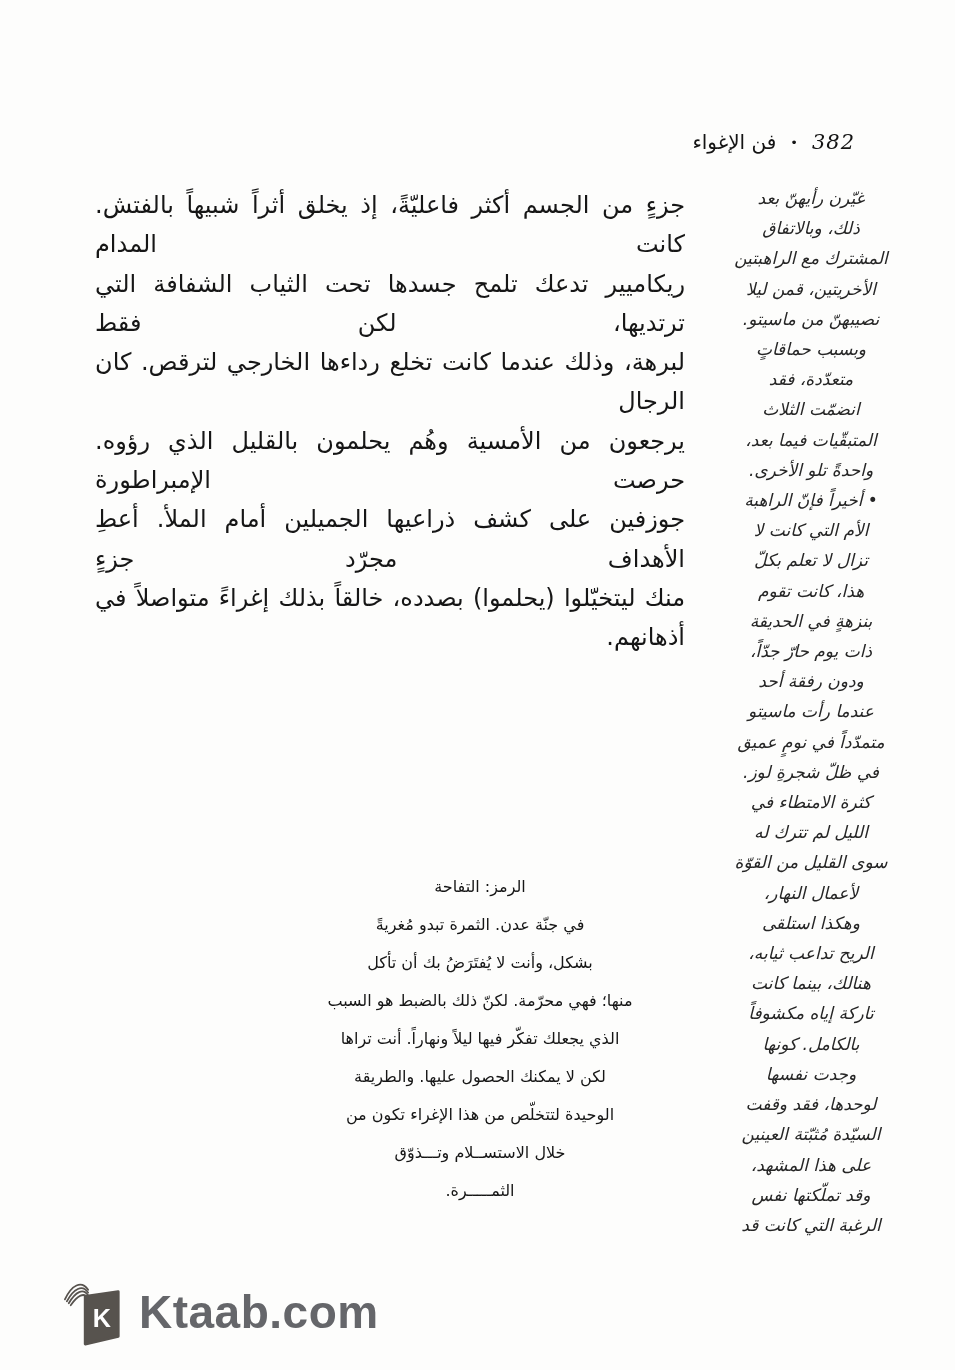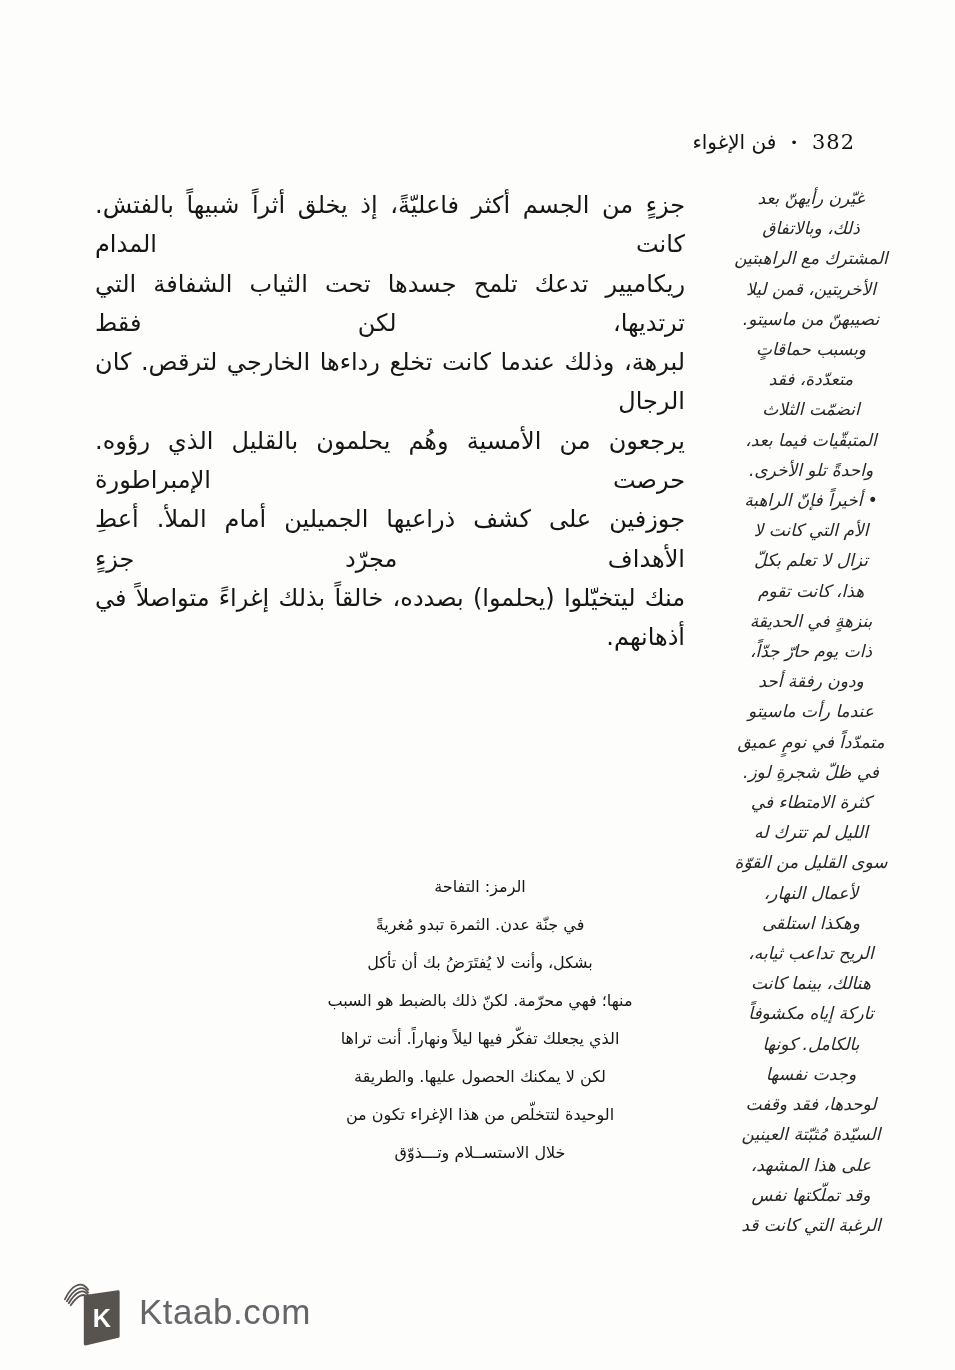--- a/index.html
+++ b/index.html
@@ -13,21 +13,21 @@
     -webkit-font-smoothing: antialiased;
   }
 
   
   .page-header {
     position: absolute; top: 130px; right: 100px;
     direction: rtl;
     display: flex; align-items: center; gap: 14px;
     font-size: 20px; color: #141414;
   }
-  .page-header .num { font-size: 21px; letter-spacing: 1px; font-family: "DejaVu Serif", serif; }
+  .page-header .num { font-size: 21px; letter-spacing: 1px; font-family: "DejaVu Serif", serif; font-style: italic; }
   .page-header .sep { font-size: 13px; line-height: 1; }
 
   
   .main-text {
     position: absolute; top: 186px; left: 95px; width: 590px;
     direction: rtl;
     font-size: 24px; line-height: 39.3px;
     color: #161616;
   }
   .main-text .bline {
@@ -54,21 +54,21 @@
   }
 
   
   .watermark {
     position: absolute; left: 62px; top: 1276px;
     display: flex; align-items: center; gap: 15px;
     opacity: 0.92;
   }
   .watermark .site {
     font-family: "Liberation Sans", sans-serif;
-    font-size: 35px; font-weight: 400;
+    font-size: 46px; font-weight: 700;
     color: #595a5e; letter-spacing: 0.5px;
   }
 </style>
 </head>
 <body>
 
 <div class="page-header">
   <span class="num">382</span>
   <span class="sep">•</span>
   <span class="title">فن الإغواء</span>
@@ -124,20 +124,21 @@
 <div class="symbol-block">
   <div>الرمز: التفاحة</div>
   <div>
       <div>في جنّة عدن. الثمرة تبدو مُغريةً</div>
       <div>بشكل، وأنت لا يُفتَرَضُ بك أن تأكل</div>
       <div>منها؛ فهي محرّمة. لكنّ ذلك بالضبط هو السبب</div>
       <div>الذي يجعلك تفكّر فيها ليلاً ونهاراً. أنت تراها</div>
       <div>لكن لا يمكنك الحصول عليها. والطريقة</div>
       <div>الوحيدة لتتخلّص من هذا الإغراء تكون من</div>
       <div>خلال الاستســلام وتـــذوّق</div>
+      <div>الثمـــــرة.</div>
     </div>
 </div>
 
 <div class="watermark">
   <svg width="62" height="72" viewBox="0 0 64 74" aria-hidden="true">
     <g fill="none" stroke="#4a4540" stroke-width="1.8" stroke-linecap="round">
       <path d="M3 24 C10 9, 20 4, 27 14"></path>
       <path d="M5 26 C12 13, 21 8, 27 17"></path>
       <path d="M7 28 C14 16, 22 12, 27 20"></path>
       <path d="M9 30 C16 20, 23 16, 27 23"></path>

